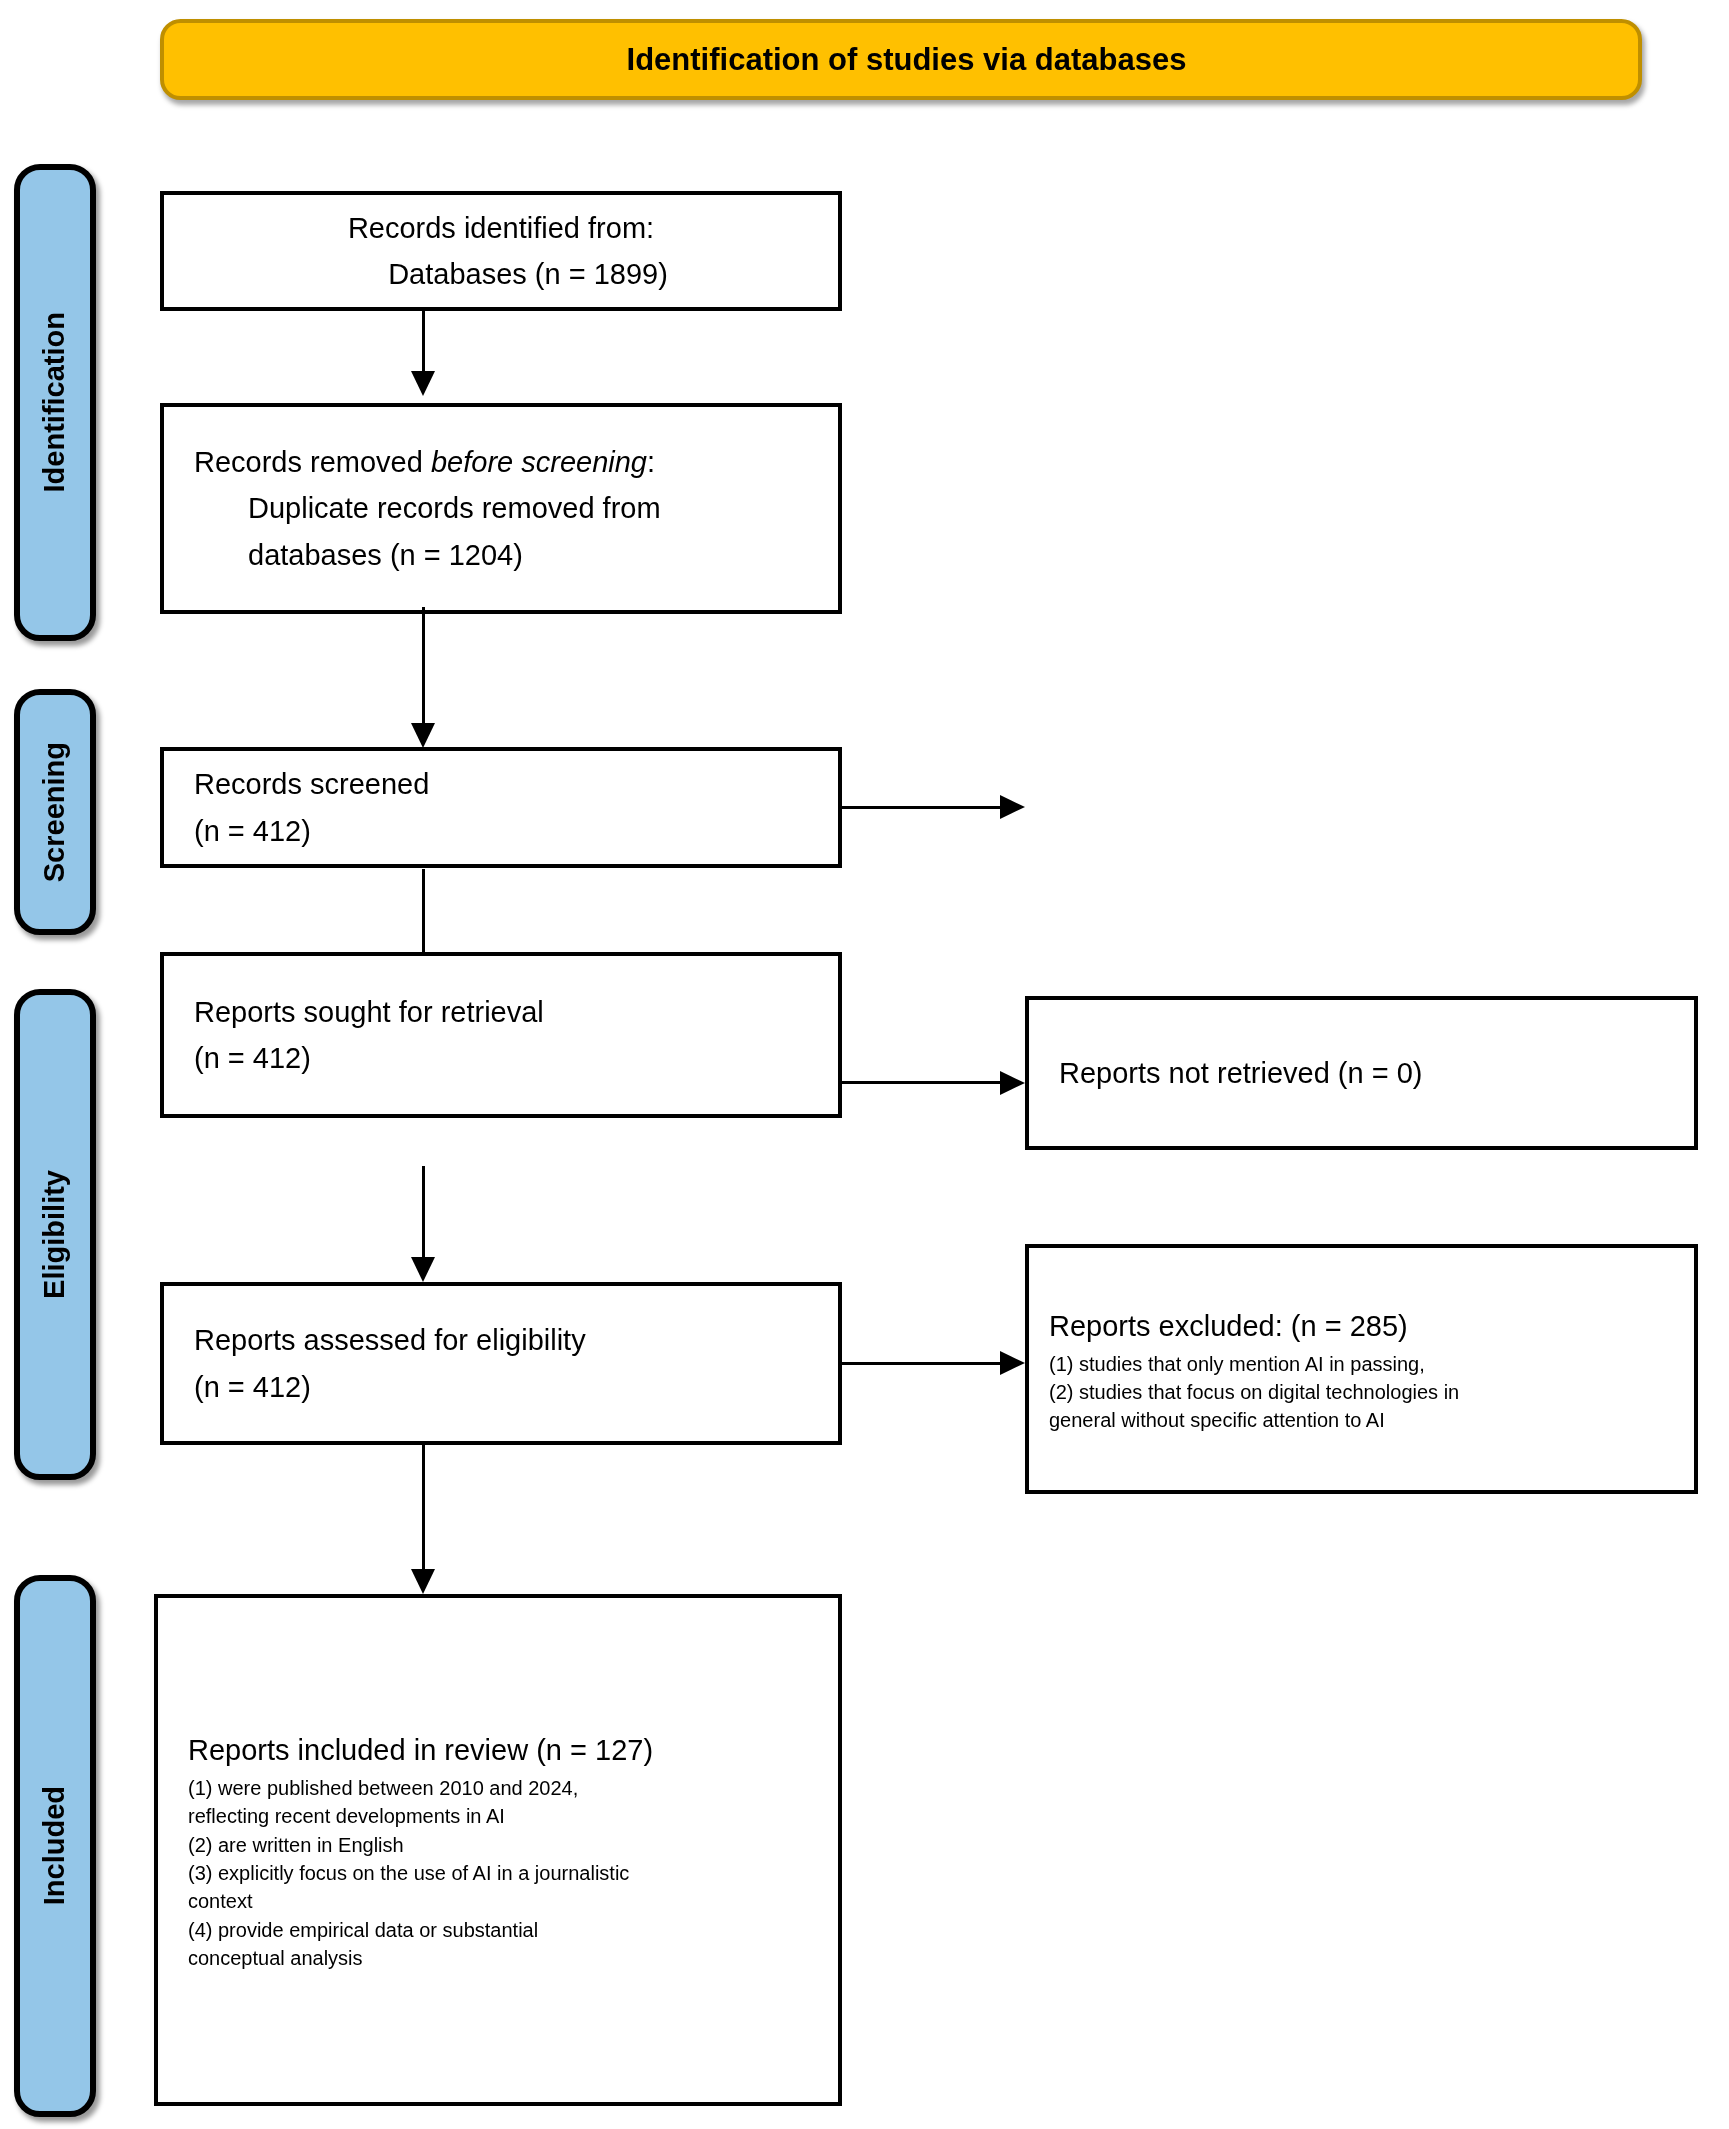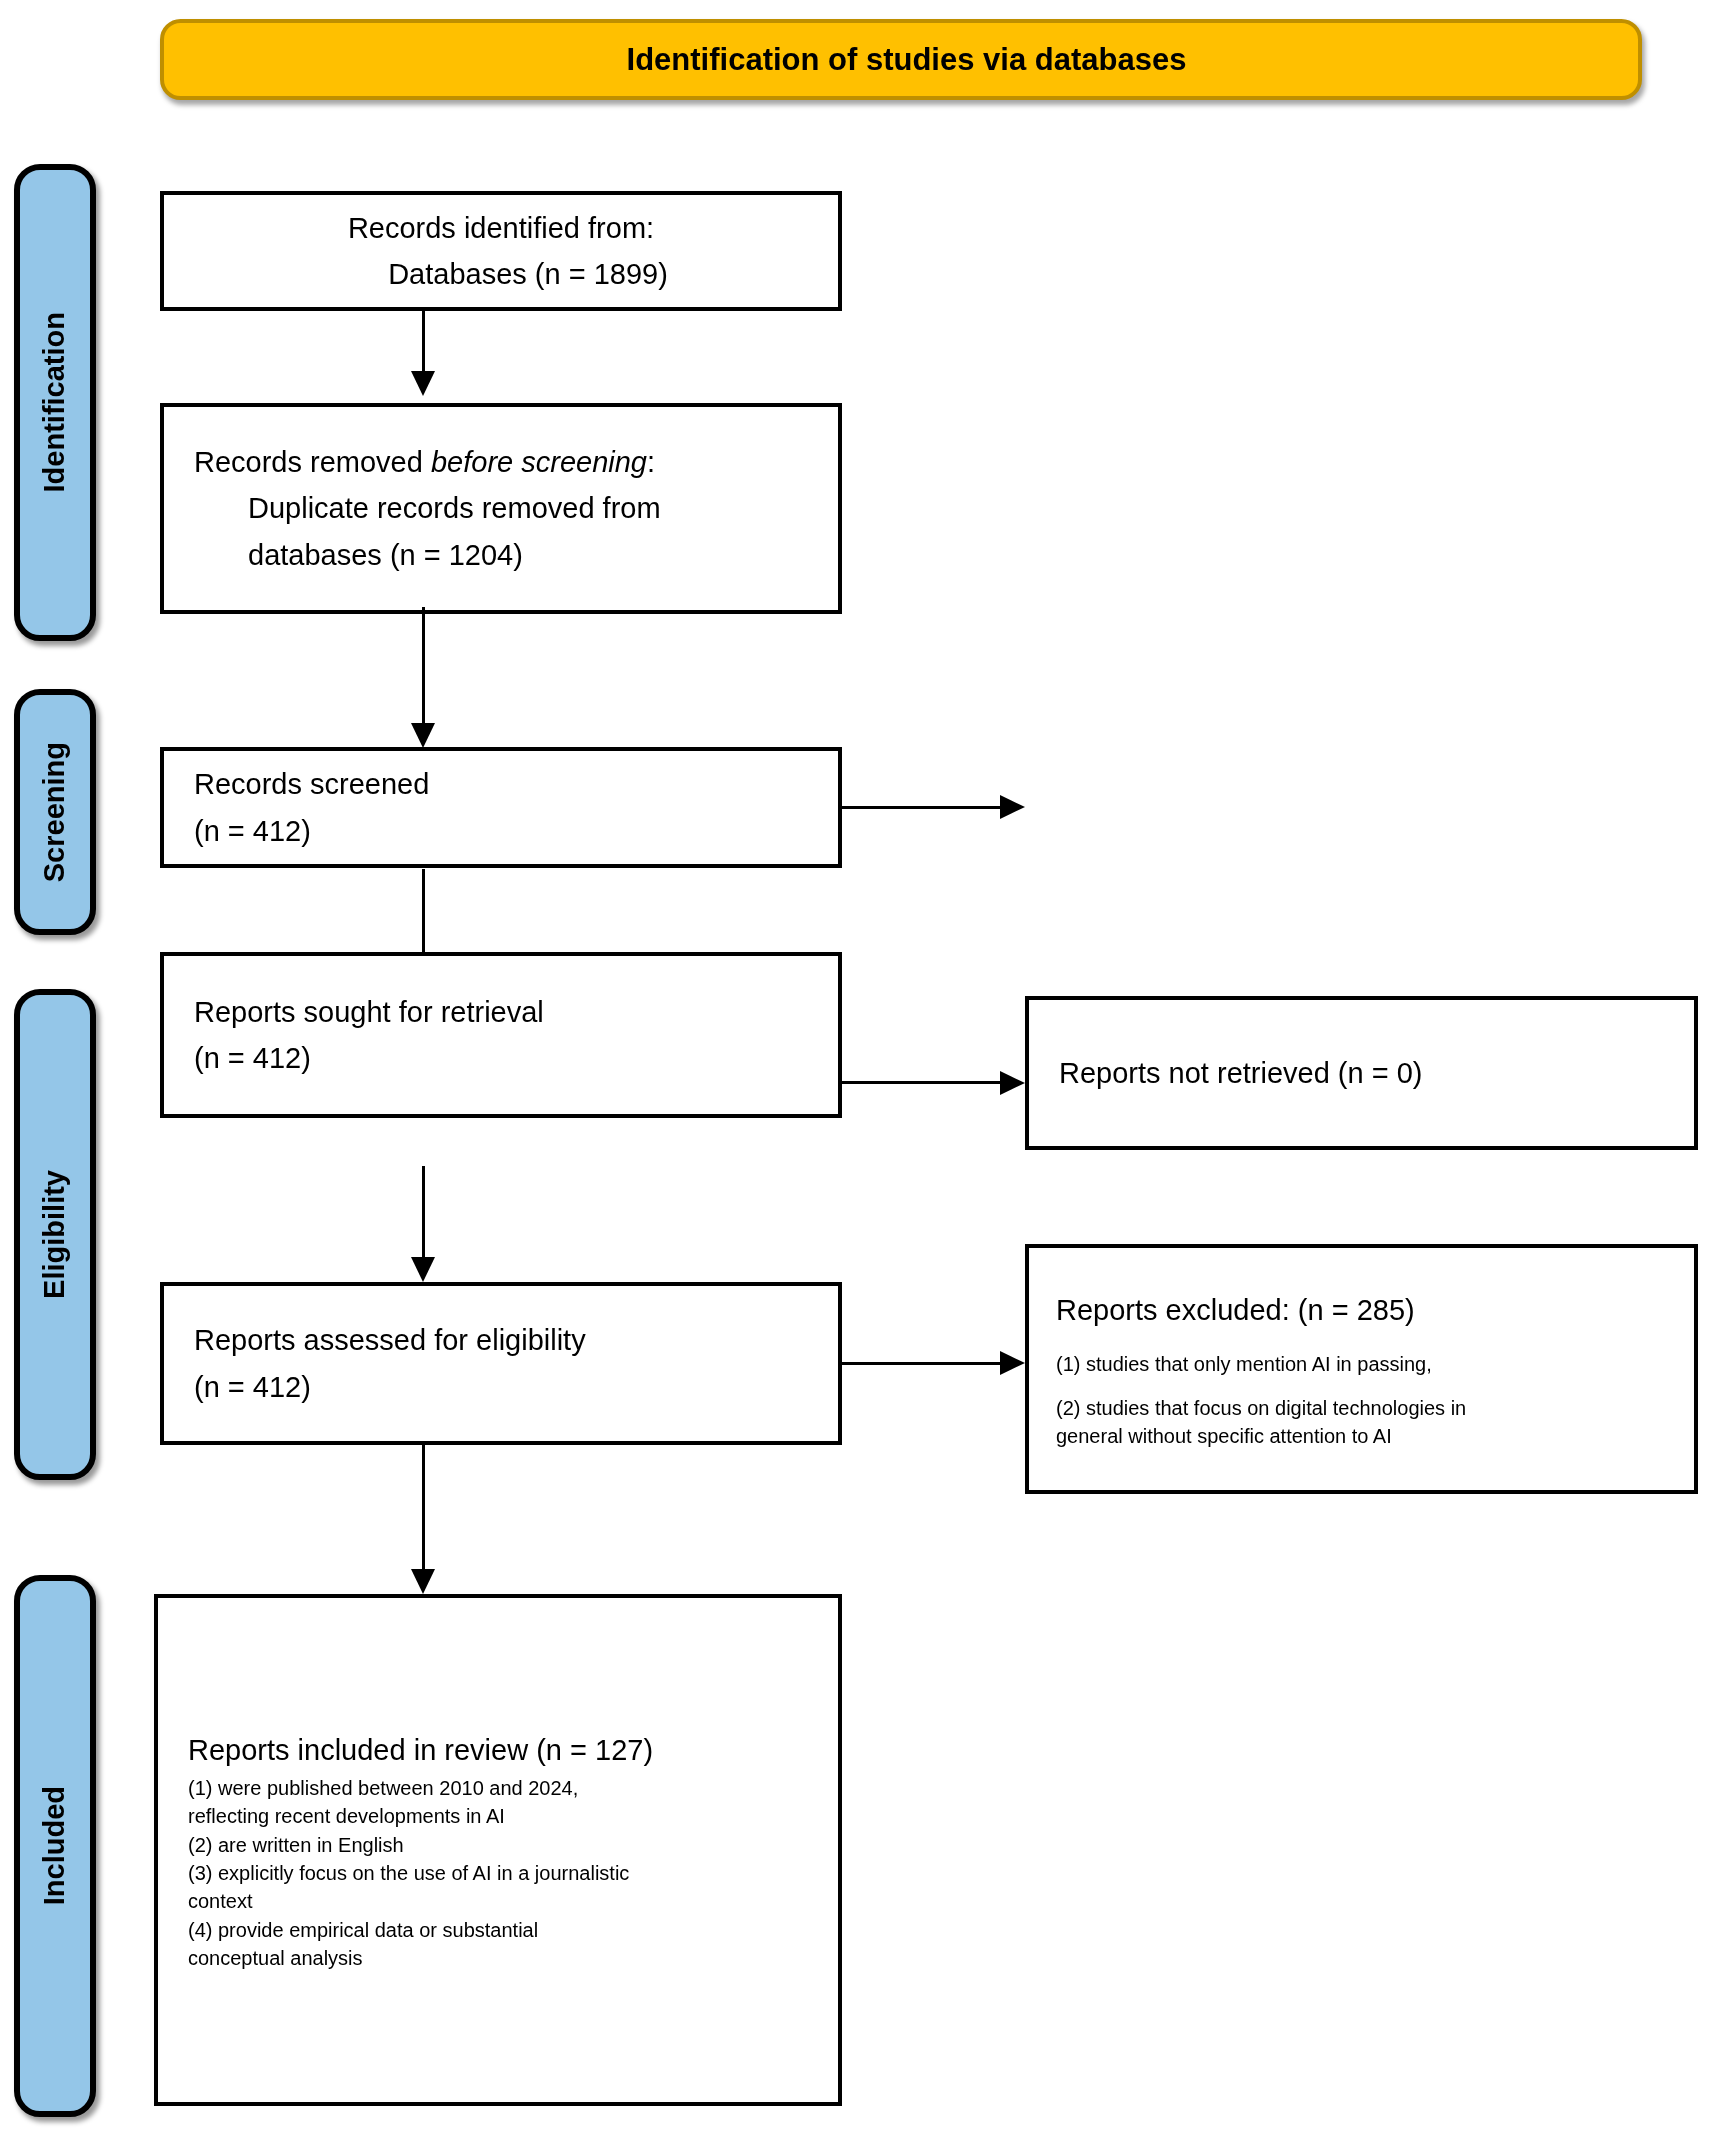--- a/index.html
+++ b/index.html
@@ -182,21 +182,21 @@
   <div class="vhead" style="top:1257px;"></div>
 
   <div class="fbox" style="left:160px; top:1282px; width:682px; height:163px;">
     <div>Reports assessed for eligibility</div>
     <div>(n = 412)</div>
   </div>
 
   <div class="hline" style="top:1362px;"></div>
   <div class="hhead" style="top:1351px;"></div>
 
-  <div class="fbox" style="left:1025px; top:1244px; width:673px; height:250px; padding-left:27px; padding-right:21.6px;gap:16px;">
+  <div class="fbox" style="left:1025px; top:1244px; width:673px; height:250px; padding-left:20px; padding-right:21.6px;">
     <div class="hdr">Reports excluded: (n = 285)</div>
     <div class="small">(1) studies that only mention AI in passing,</div>
     <div class="small">(2) studies that focus on digital technologies in
 general without specific attention to AI</div>
   </div>
 
   <div class="vline" style="top:1445px; height:124px;"></div>
   <div class="vhead" style="top:1569px;"></div>
 
   <div class="fbox" style="left:154px; top:1594px; width:688px; height:512px;">

